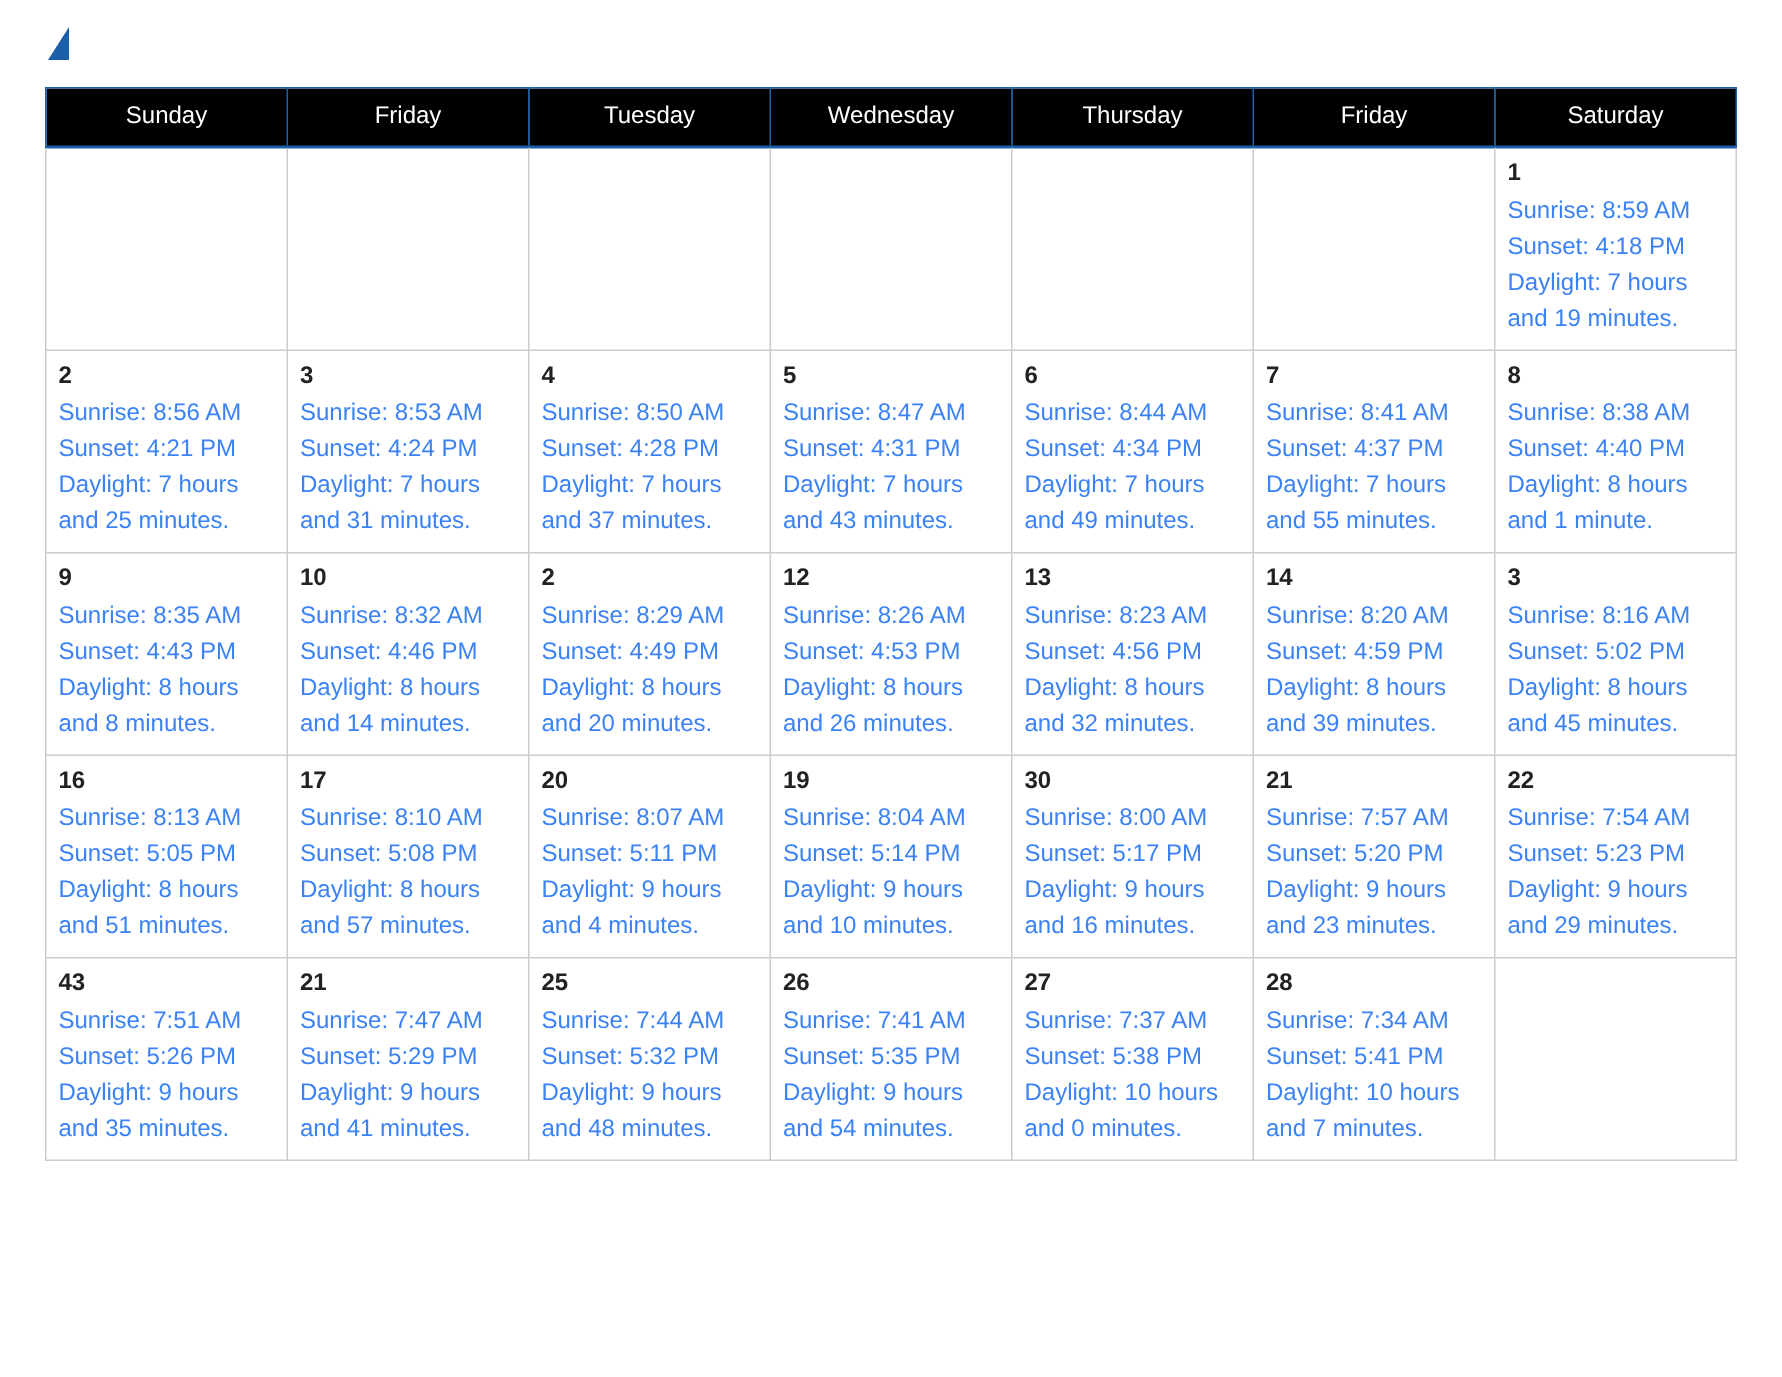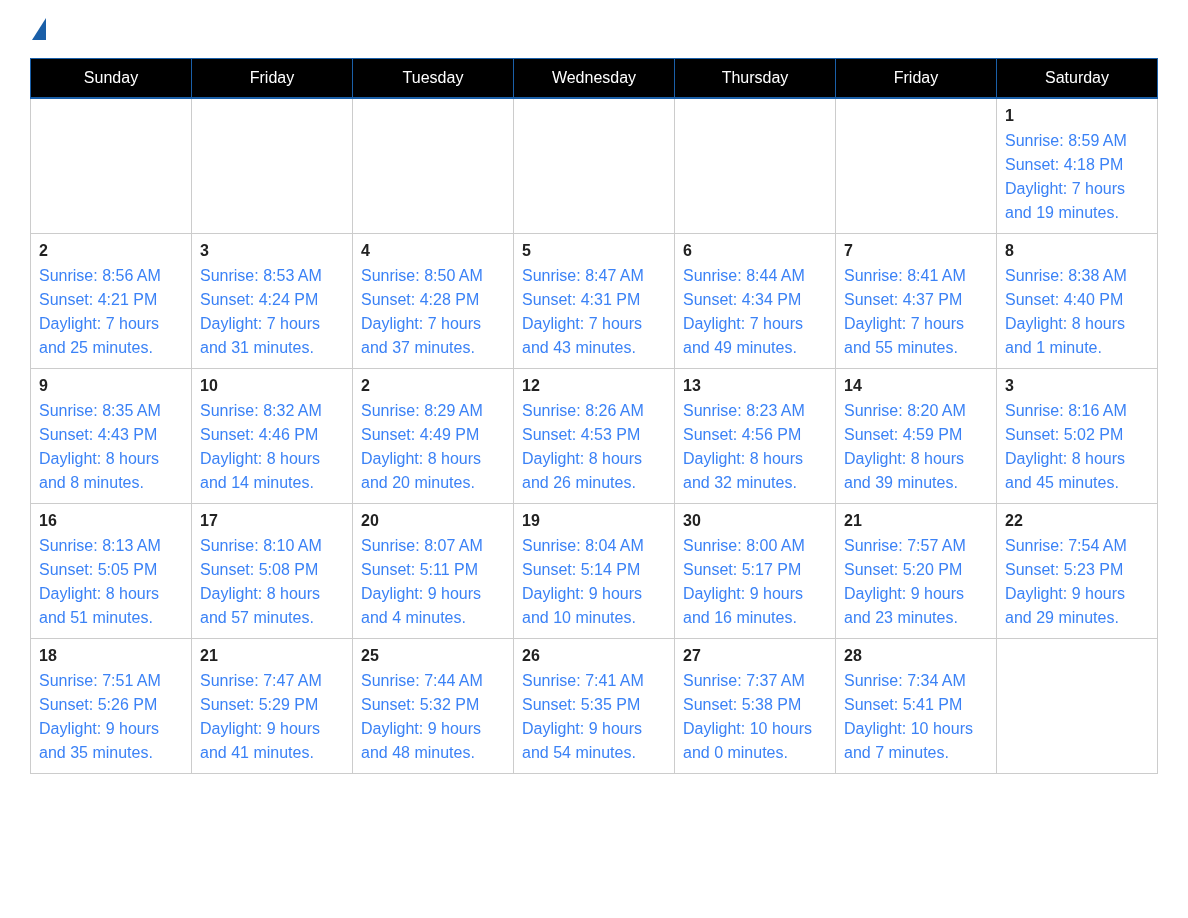--- a/index.html
+++ b/index.html
@@ -222,21 +222,21 @@
           <span class="day-number">21</span>
           <div class="day-info">Sunrise: 7:57 AM<br>Sunset: 5:20 PM<br>Daylight: 9 hours and 23 minutes.</div>
         </td>
         <td>
           <span class="day-number">22</span>
           <div class="day-info">Sunrise: 7:54 AM<br>Sunset: 5:23 PM<br>Daylight: 9 hours and 29 minutes.</div>
         </td>
       </tr>
       <tr>
         <td>
-          <span class="day-number">18</span>
+          <span class="day-number">43</span>
           <div class="day-info">Sunrise: 7:51 AM<br>Sunset: 5:26 PM<br>Daylight: 9 hours and 35 minutes.</div>
         </td>
         <td>
           <span class="day-number">21</span>
           <div class="day-info">Sunrise: 7:47 AM<br>Sunset: 5:29 PM<br>Daylight: 9 hours and 41 minutes.</div>
         </td>
         <td>
           <span class="day-number">25</span>
           <div class="day-info">Sunrise: 7:44 AM<br>Sunset: 5:32 PM<br>Daylight: 9 hours and 48 minutes.</div>
         </td>

